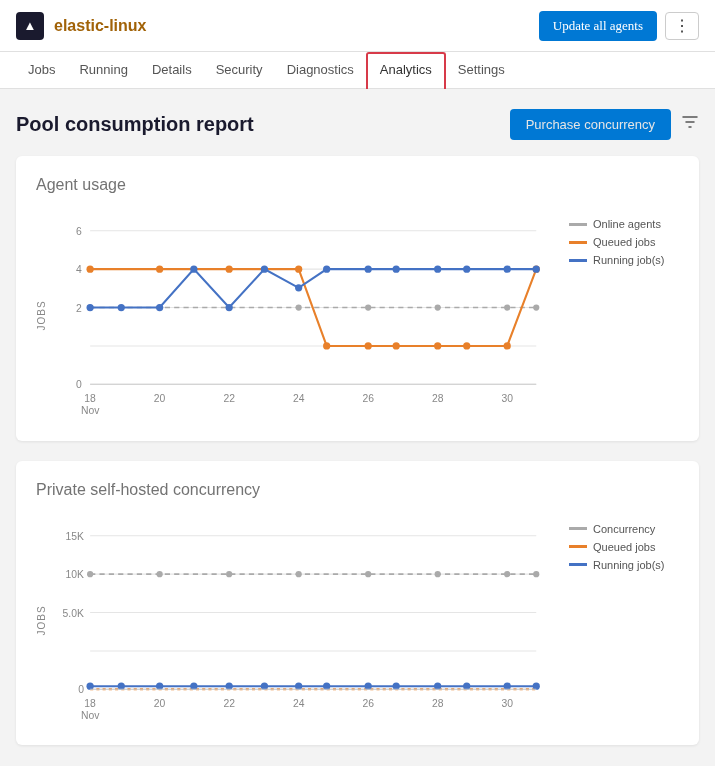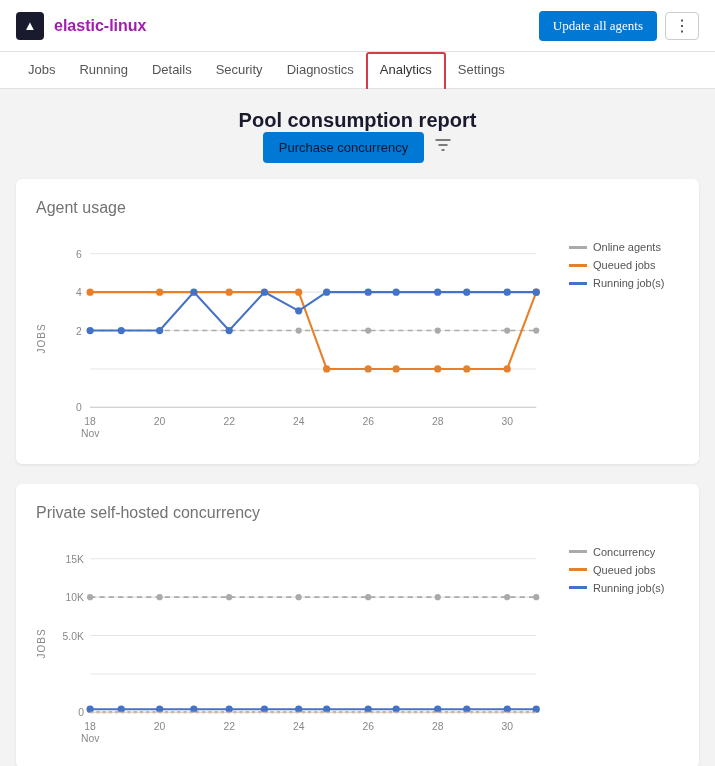--- a/index.html
+++ b/index.html
@@ -8,21 +8,21 @@
     .top-bar {
       display: flex; align-items: center; justify-content: space-between;
       background: #fff; padding: 8px 16px; border-bottom: 1px solid #e0e0e0;
       height: 52px;
     }
     .top-bar-left { display: flex; align-items: center; gap: 10px; }
     .logo-icon {
       width: 28px; height: 28px; background: #1a1a2e; display: flex; align-items: center; justify-content: center;
       border-radius: 4px; color: #fff; font-weight: bold; font-size: 13px;
     }
-    .app-title { font-size: 16px; font-weight: 600; color: #a21caf; }
+    .app-title { font-size: 16px; font-weight: 600; color: #a16207; }
     .top-bar-right { display: flex; align-items: center; gap: 8px; }
     .btn-primary {
       background: #0078d4; color: #fff; border: none; padding: 7px 14px;
       border-radius: 4px; cursor: pointer; font-size: 13px; font-weight: 500; font-family: Liberation Serif, serif;
     }
     .btn-more {
       background: none; border: 1px solid #ccc; color: #333; padding: 5px 8px;
       border-radius: 4px; cursor: pointer; font-size: 16px; line-height: 1;
     }
 
@@ -39,26 +39,25 @@
       color: #0078d4; border-bottom: 2px solid #0078d4; font-weight: 500;
       border: 2px solid #d73a49; border-bottom: none; border-radius: 3px 3px 0 0;
       padding: 8px 12px; color: #333;
     }
 
     .page-content { padding: 20px 16px; }
 
     .page-header {
       display: flex; align-items: center; justify-content: space-between;
       margin-bottom: 16px;
-      flex-direction: column;
     }
     .page-title { font-size: 20px; font-weight: 600; color: #1a1a2e; }
     .header-actions { display: flex; align-items: center; gap: 10px; }
     .btn-purchase {
-      background: #0078d4; color: #0f172a; border: none; padding: 8px 16px;
+      background: #0078d4; color: #e5e5e5; border: none; padding: 8px 16px;
       border-radius: 4px; cursor: pointer; font-size: 13px; font-weight: 500;
     }
     .filter-icon { font-size: 18px; color: #555; cursor: pointer; }
 
     .chart-card {
       background: #fff; border-radius: 6px; padding: 20px;
       margin-bottom: 20px; box-shadow: 0 1px 3px rgba(0,0,0,0.08);
     }
     .chart-title { font-size: 16px; font-weight: 500; color: #737373; margin-bottom: 16px; }
 

